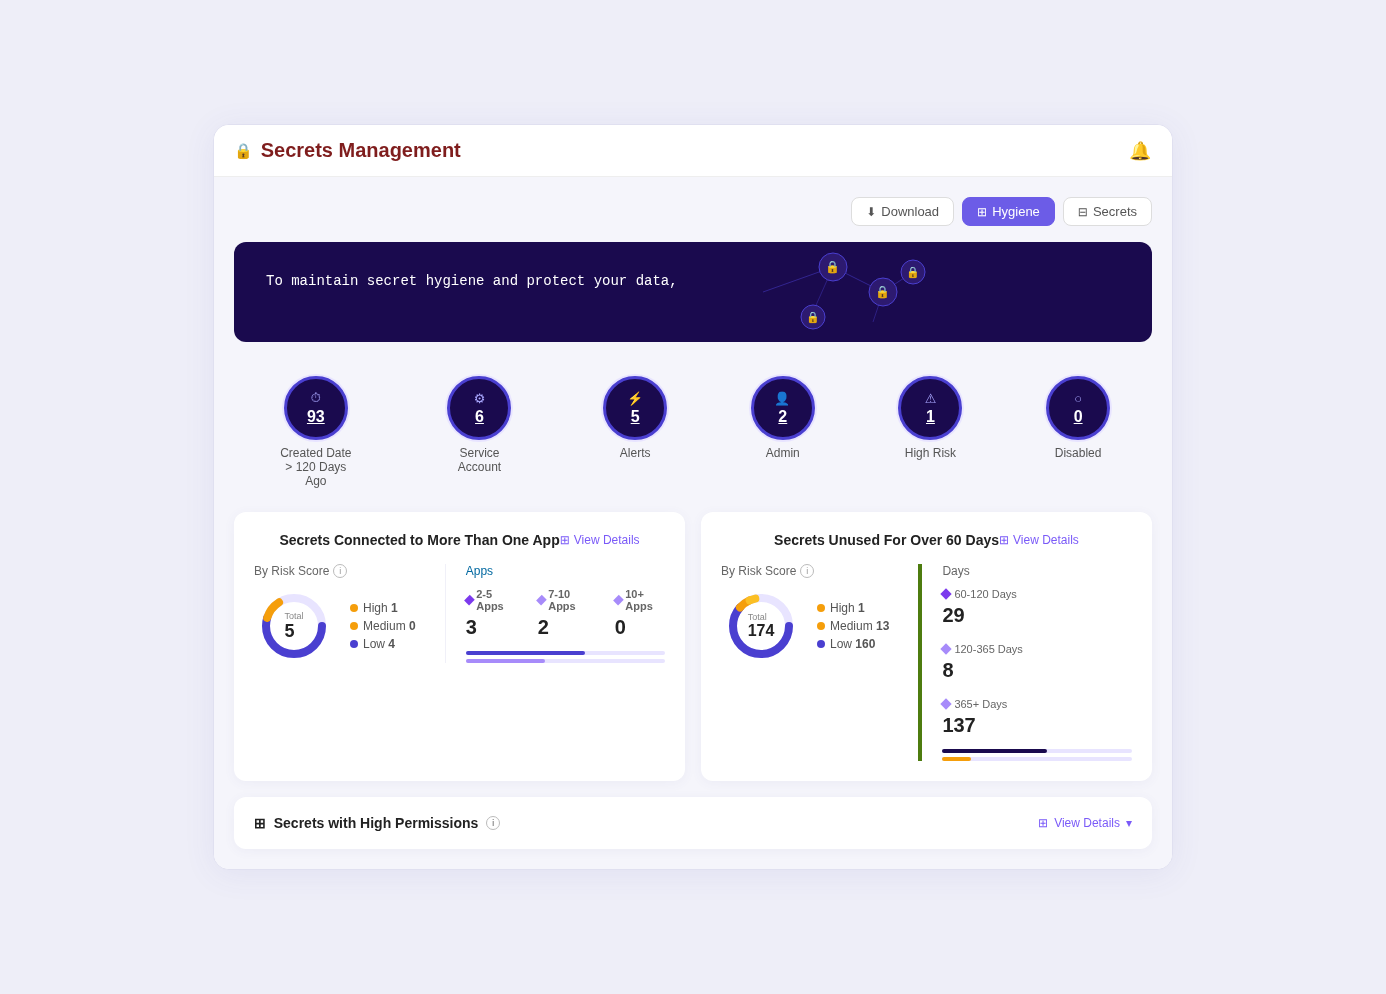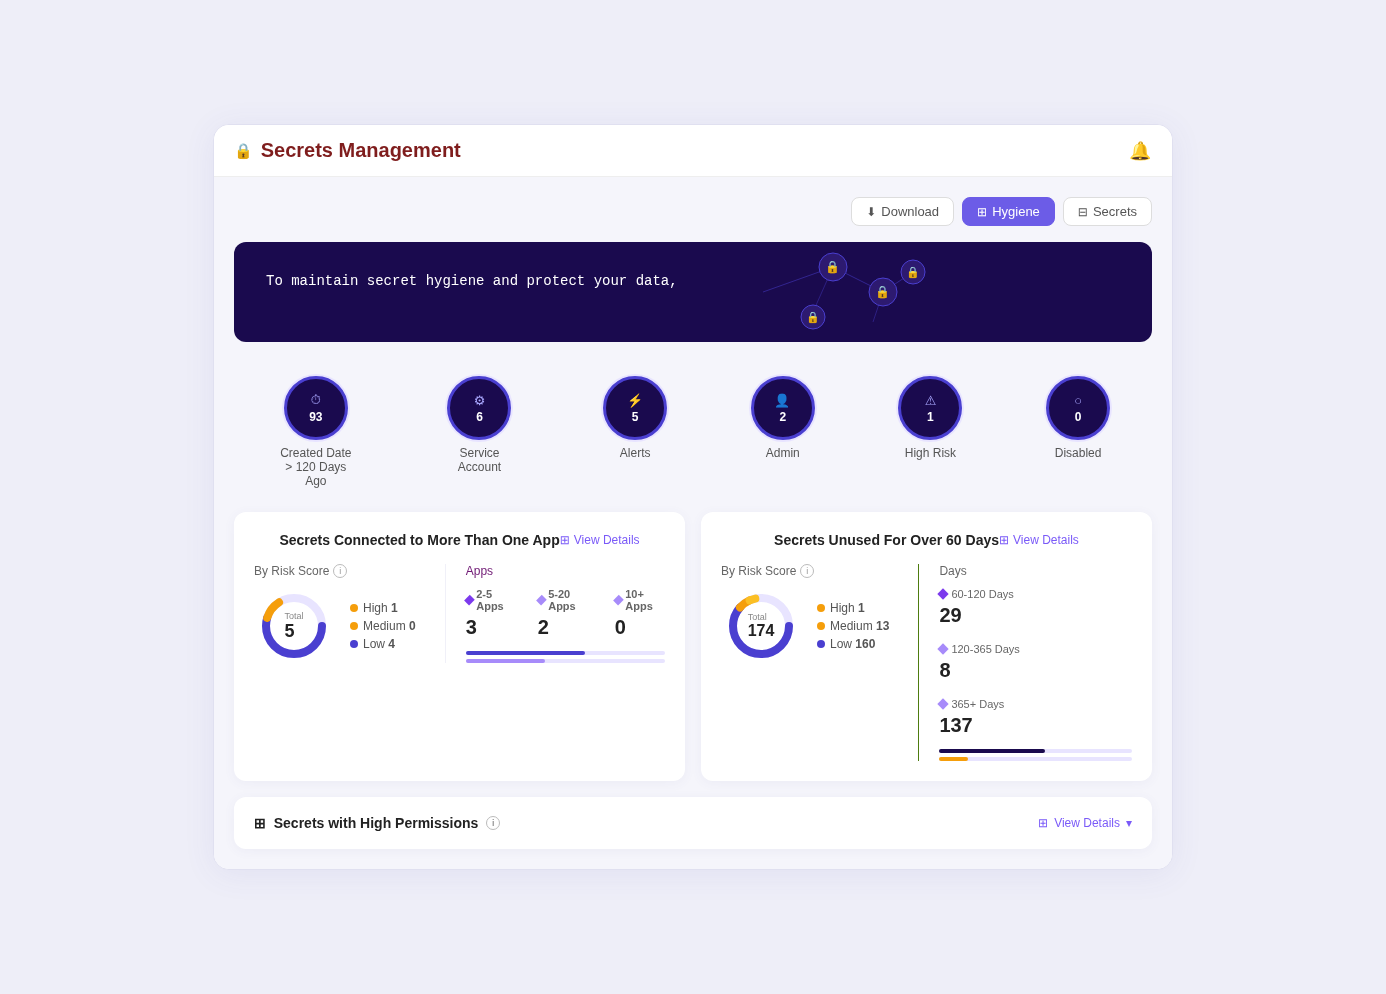--- a/index.html
+++ b/index.html
@@ -125,22 +125,23 @@
       flex-direction: column;
       border: 3px solid #3a2a7e;
       position: relative;
     }
     .metric-circle.ring-blue {
       border-color: #4a3fd0;
       box-shadow: 0 0 0 2px #e8e4ff;
     }
     .metric-num {
       color: #fff;
-      font-size: 12px;
+      font-size: 16px;
       font-weight: 700;
+      text-decoration: underline;
     }
     .metric-icon {
       color: #aaa8ff;
       font-size: 13px;
       margin-bottom: 2px;
     }
     .metric-label {
       font-size: 12px;
       color: #555;
       text-align: center;
@@ -247,21 +248,21 @@
       height: 8px;
       border-radius: 50%;
     }
     .apps-section {
       flex: 1;
       border-left: 1px solid #f0f0f8;
       padding-left: 20px;
     }
     .apps-title {
       font-size: 12px;
-      color: #701a75;
+      color: #0369a1;
       margin-bottom: 10px;
     }
     .apps-cols {
       display: flex;
       gap: 24px;
       margin-bottom: 12px;
     }
     .app-col {
       display: flex;
       flex-direction: column;
@@ -298,21 +299,21 @@
       height: 4px;
       border-radius: 2px;
       background: #e8e4ff;
     }
     .prog-fill {
       height: 100%;
       border-radius: 2px;
     }
     .days-section {
       flex: 1;
-      border-left: 1px solid #4d7c0f;
+      border-left: 4px solid #4d7c0f;
       padding-left: 20px;
     }
     .days-title {
       font-size: 12px;
       color: #666;
       margin-bottom: 10px;
     }
     .days-cols {
       display: flex;
       gap: 16px;
@@ -513,21 +514,21 @@
               <div class="app-col">
                 <div class="app-col-label">
                   <span class="diamond-icon diamond-purple"></span>
                   <span>2-5 Apps</span>
                 </div>
                 <div class="app-col-num">3</div>
               </div>
               <div class="app-col">
                 <div class="app-col-label">
                   <span class="diamond-icon diamond-light-purple"></span>
-                  <span>5-20 Apps</span>
+                  <span>7-10 Apps</span>
                 </div>
                 <div class="app-col-num">2</div>
               </div>
               <div class="app-col">
                 <div class="app-col-label">
                   <span class="diamond-icon diamond-light-purple"></span>
                   <span>10+ Apps</span>
                 </div>
                 <div class="app-col-num">0</div>
               </div>

